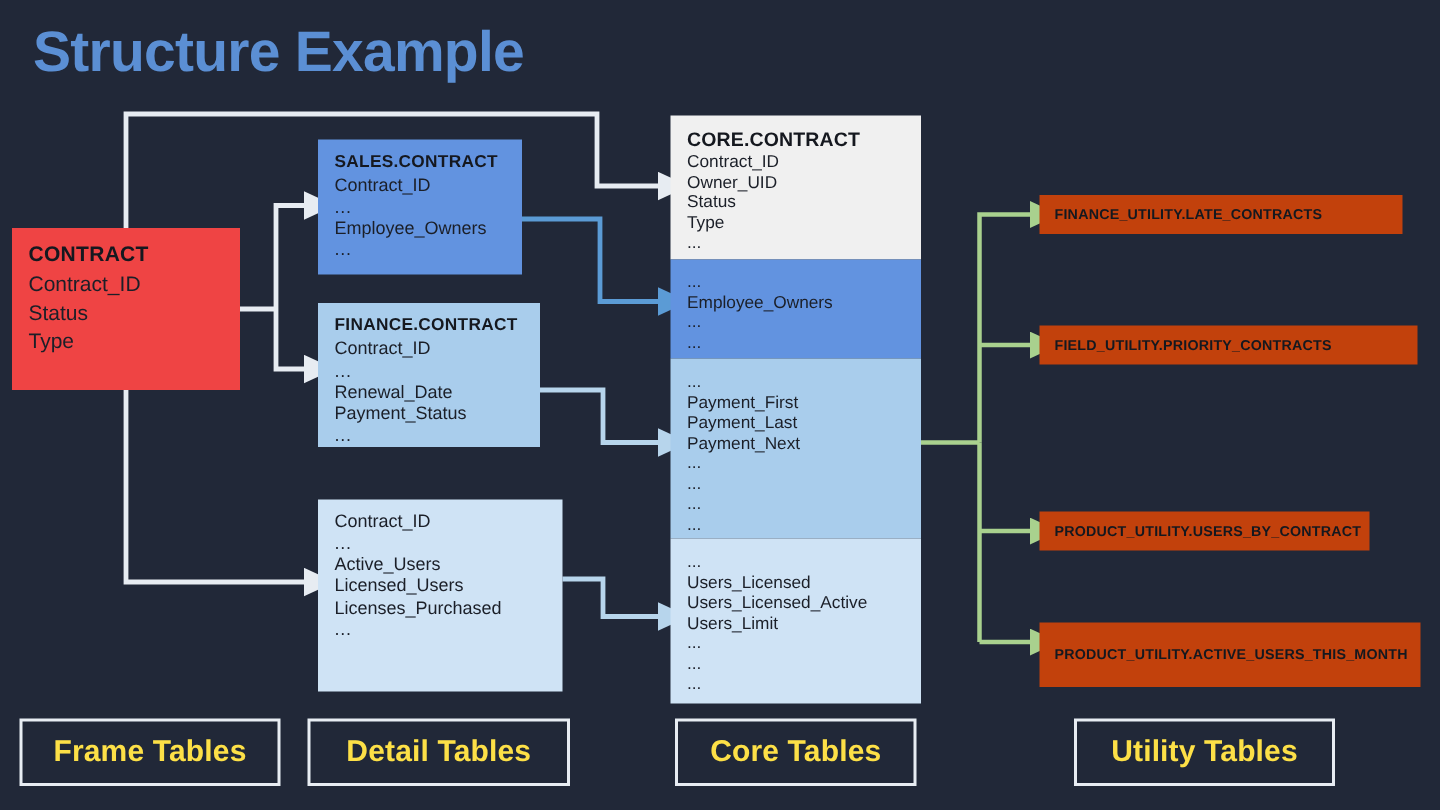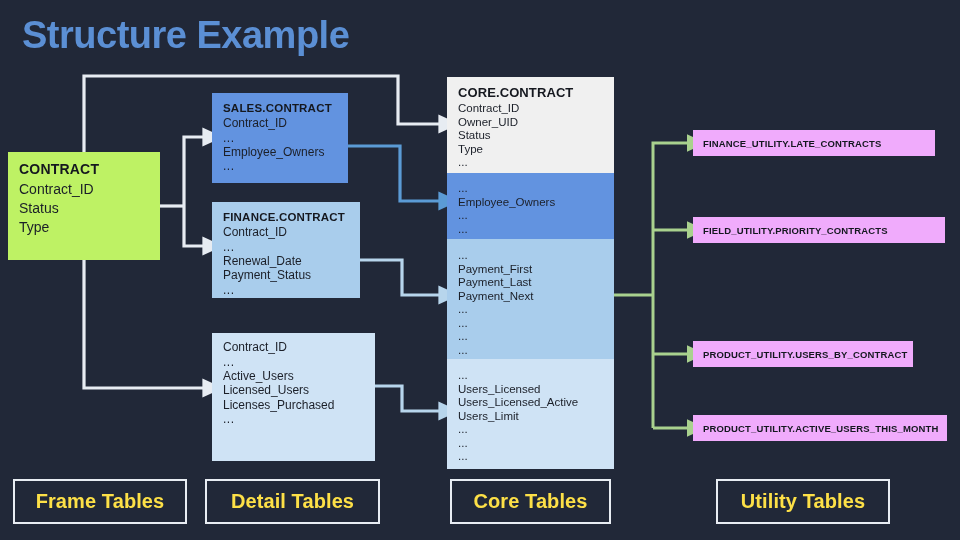--- a/index.html
+++ b/index.html
@@ -24,21 +24,21 @@
   .tbl .fld { font-size: 12px; color: #1b1f28; line-height: 14.5px; font-weight: 400; }
   .tbl .fld.dots { font-size: 12px; line-height: 14px; letter-spacing: 0.5px; }
 
   .core { position: absolute; }
   .core .seg { padding: 7px 0 7px 11px; }
   .core .seg .hdr { font-size: 13px; font-weight: bold; color: #15181f; line-height: 18px; letter-spacing: 0.1px; }
   .core .seg .fld { font-size: 11.5px; color: #1b1f28; line-height: 13.5px; }
 
   .util {
     position: absolute; display: flex; align-items: center;
-    padding-left: 10px; background: #f0abfc;
+    padding-left: 10px; background: #c2410c;
     font-size: 9.5px; font-weight: bold; color: #14181f; letter-spacing: 0.15px;
   }
 
   .legend {
     position: absolute; display: flex; align-items: center; justify-content: center;
     border: 2px solid #e8edf3; color: #fde047;
     font-size: 20px; font-weight: bold; letter-spacing: 0.1px;
   }
 </style>
 </head>
@@ -89,21 +89,21 @@
     <g fill="none" stroke="#a9d18e" stroke-width="3">
       <path d="M614,295 L653,295"></path>
       <path d="M653,295 L653,143 L688,143" marker-end="url(#arrG)"></path>
       <path d="M653,230 L688,230" marker-end="url(#arrG)"></path>
       <path d="M653,295 L653,428"></path>
       <path d="M653,354 L688,354" marker-end="url(#arrG)"></path>
       <path d="M653,428 L688,428" marker-end="url(#arrG)"></path>
     </g>
   </svg>
 
-  <div class="tbl" data-name="frame-table-contract" style="left:8px; top:152px; width:152px; height:108px; background:#bef264;">
+  <div class="tbl" data-name="frame-table-contract" style="left:8px; top:152px; width:152px; height:108px; background:#ef4444;">
     <div class="hdr" data-name="table-header">CONTRACT</div>
     <div class="fld" data-name="table-field" style="font-size:14px;line-height:19px;">Contract_ID</div>
     <div class="fld" data-name="table-field" style="font-size:14px;line-height:19px;">Status</div>
     <div class="fld" data-name="table-field" style="font-size:14px;line-height:19px;">Type</div>
   </div>
   <style>
     .tbl[data-name="frame-table-contract"] .hdr { font-size:14px; line-height:21px; }
   </style>
 
   <div class="tbl" data-name="detail-table-sales-contract" style="left:212px; top:93px; width:136px; height:90px; background:#6293e0;">
@@ -177,21 +177,21 @@
   </div>
 
   <div class="util" data-name="utility-table-field-priority-contracts" style="left:693px; top:217px; width:252px; height:26px;">
     <span data-name="utility-table-label">FIELD_UTILITY.PRIORITY_CONTRACTS</span>
   </div>
 
   <div class="util" data-name="utility-table-product-users-by-contract" style="left:693px; top:341px; width:220px; height:26px;">
     <span data-name="utility-table-label">PRODUCT_UTILITY.USERS_BY_CONTRACT</span>
   </div>
 
-  <div class="util" data-name="utility-table-product-active-users-this-month" style="left:693px; top:415px; width:254px; height:26px;">
+  <div class="util" data-name="utility-table-product-active-users-this-month" style="left:693px; top:415px; width:254px; height:43px;">
     <span data-name="utility-table-label">PRODUCT_UTILITY.ACTIVE_USERS_THIS_MONTH</span>
   </div>
 
   <div class="legend" data-name="legend-frame-tables" style="left:13px; top:479px; width:174px; height:45px;">
     <span data-name="legend-label">Frame Tables</span>
   </div>
   <div class="legend" data-name="legend-detail-tables" style="left:205px; top:479px; width:175px; height:45px;">
     <span data-name="legend-label">Detail Tables</span>
   </div>
   <div class="legend" data-name="legend-core-tables" style="left:450px; top:479px; width:161px; height:45px;">

